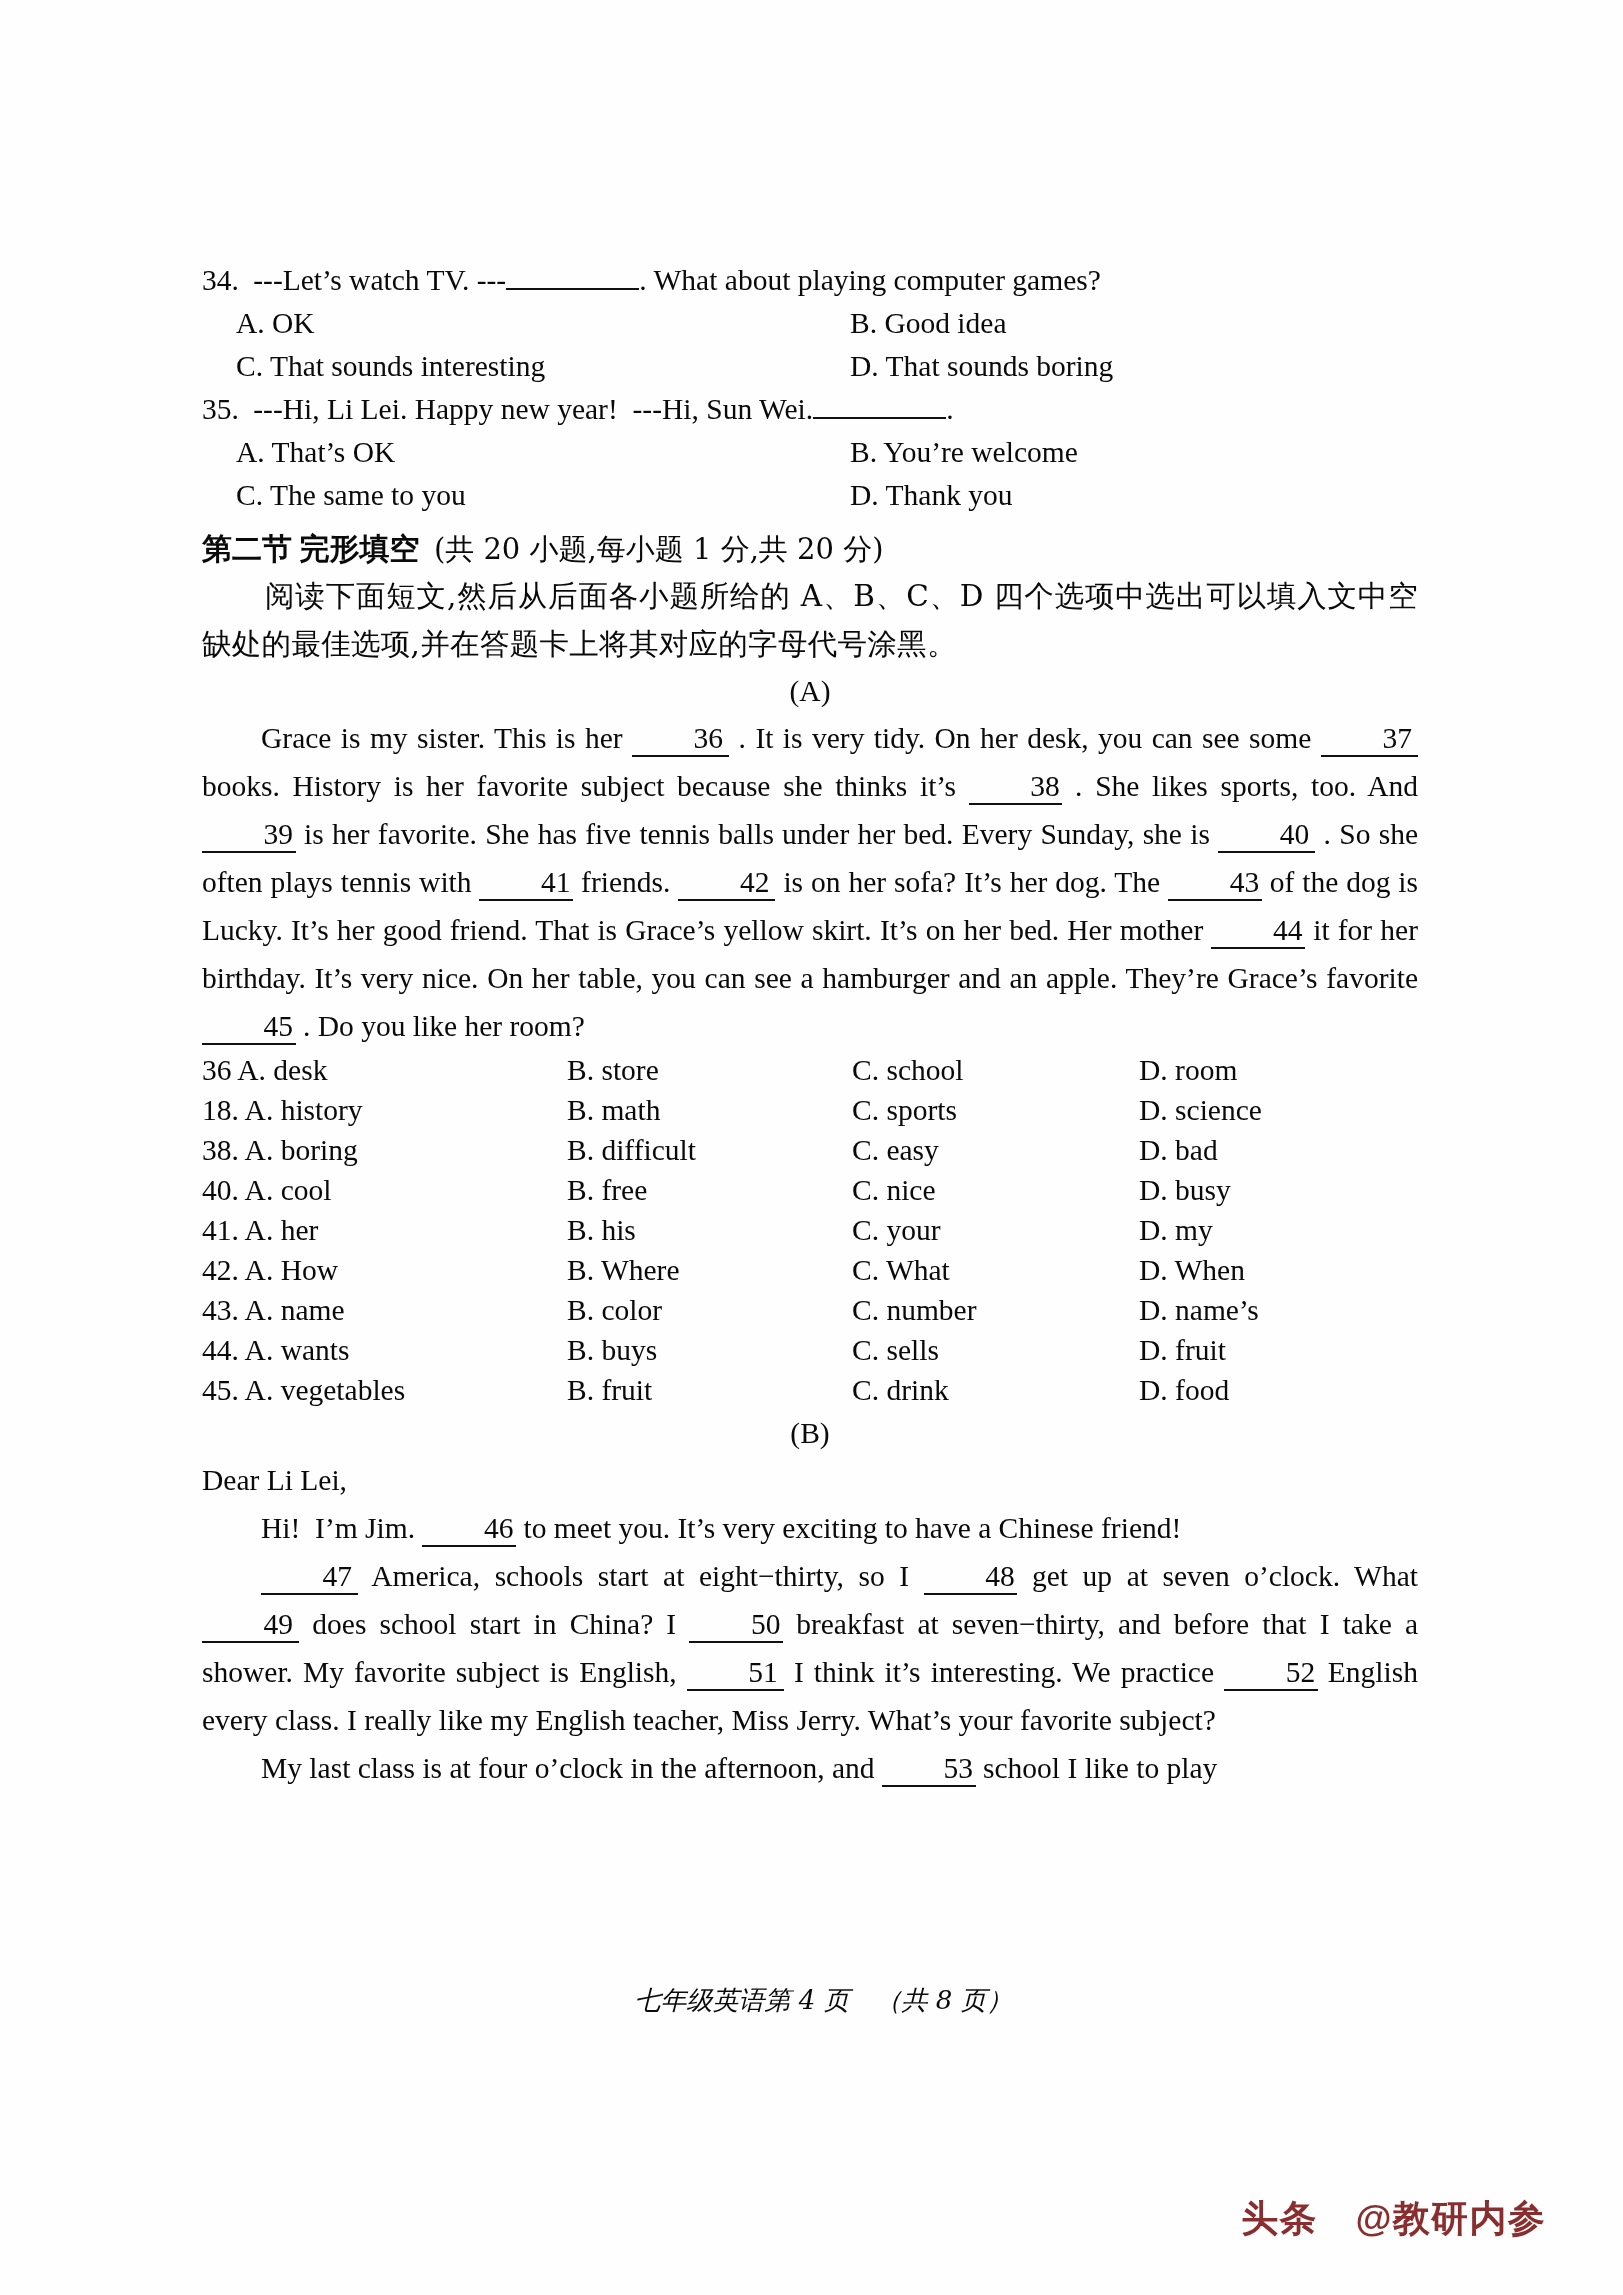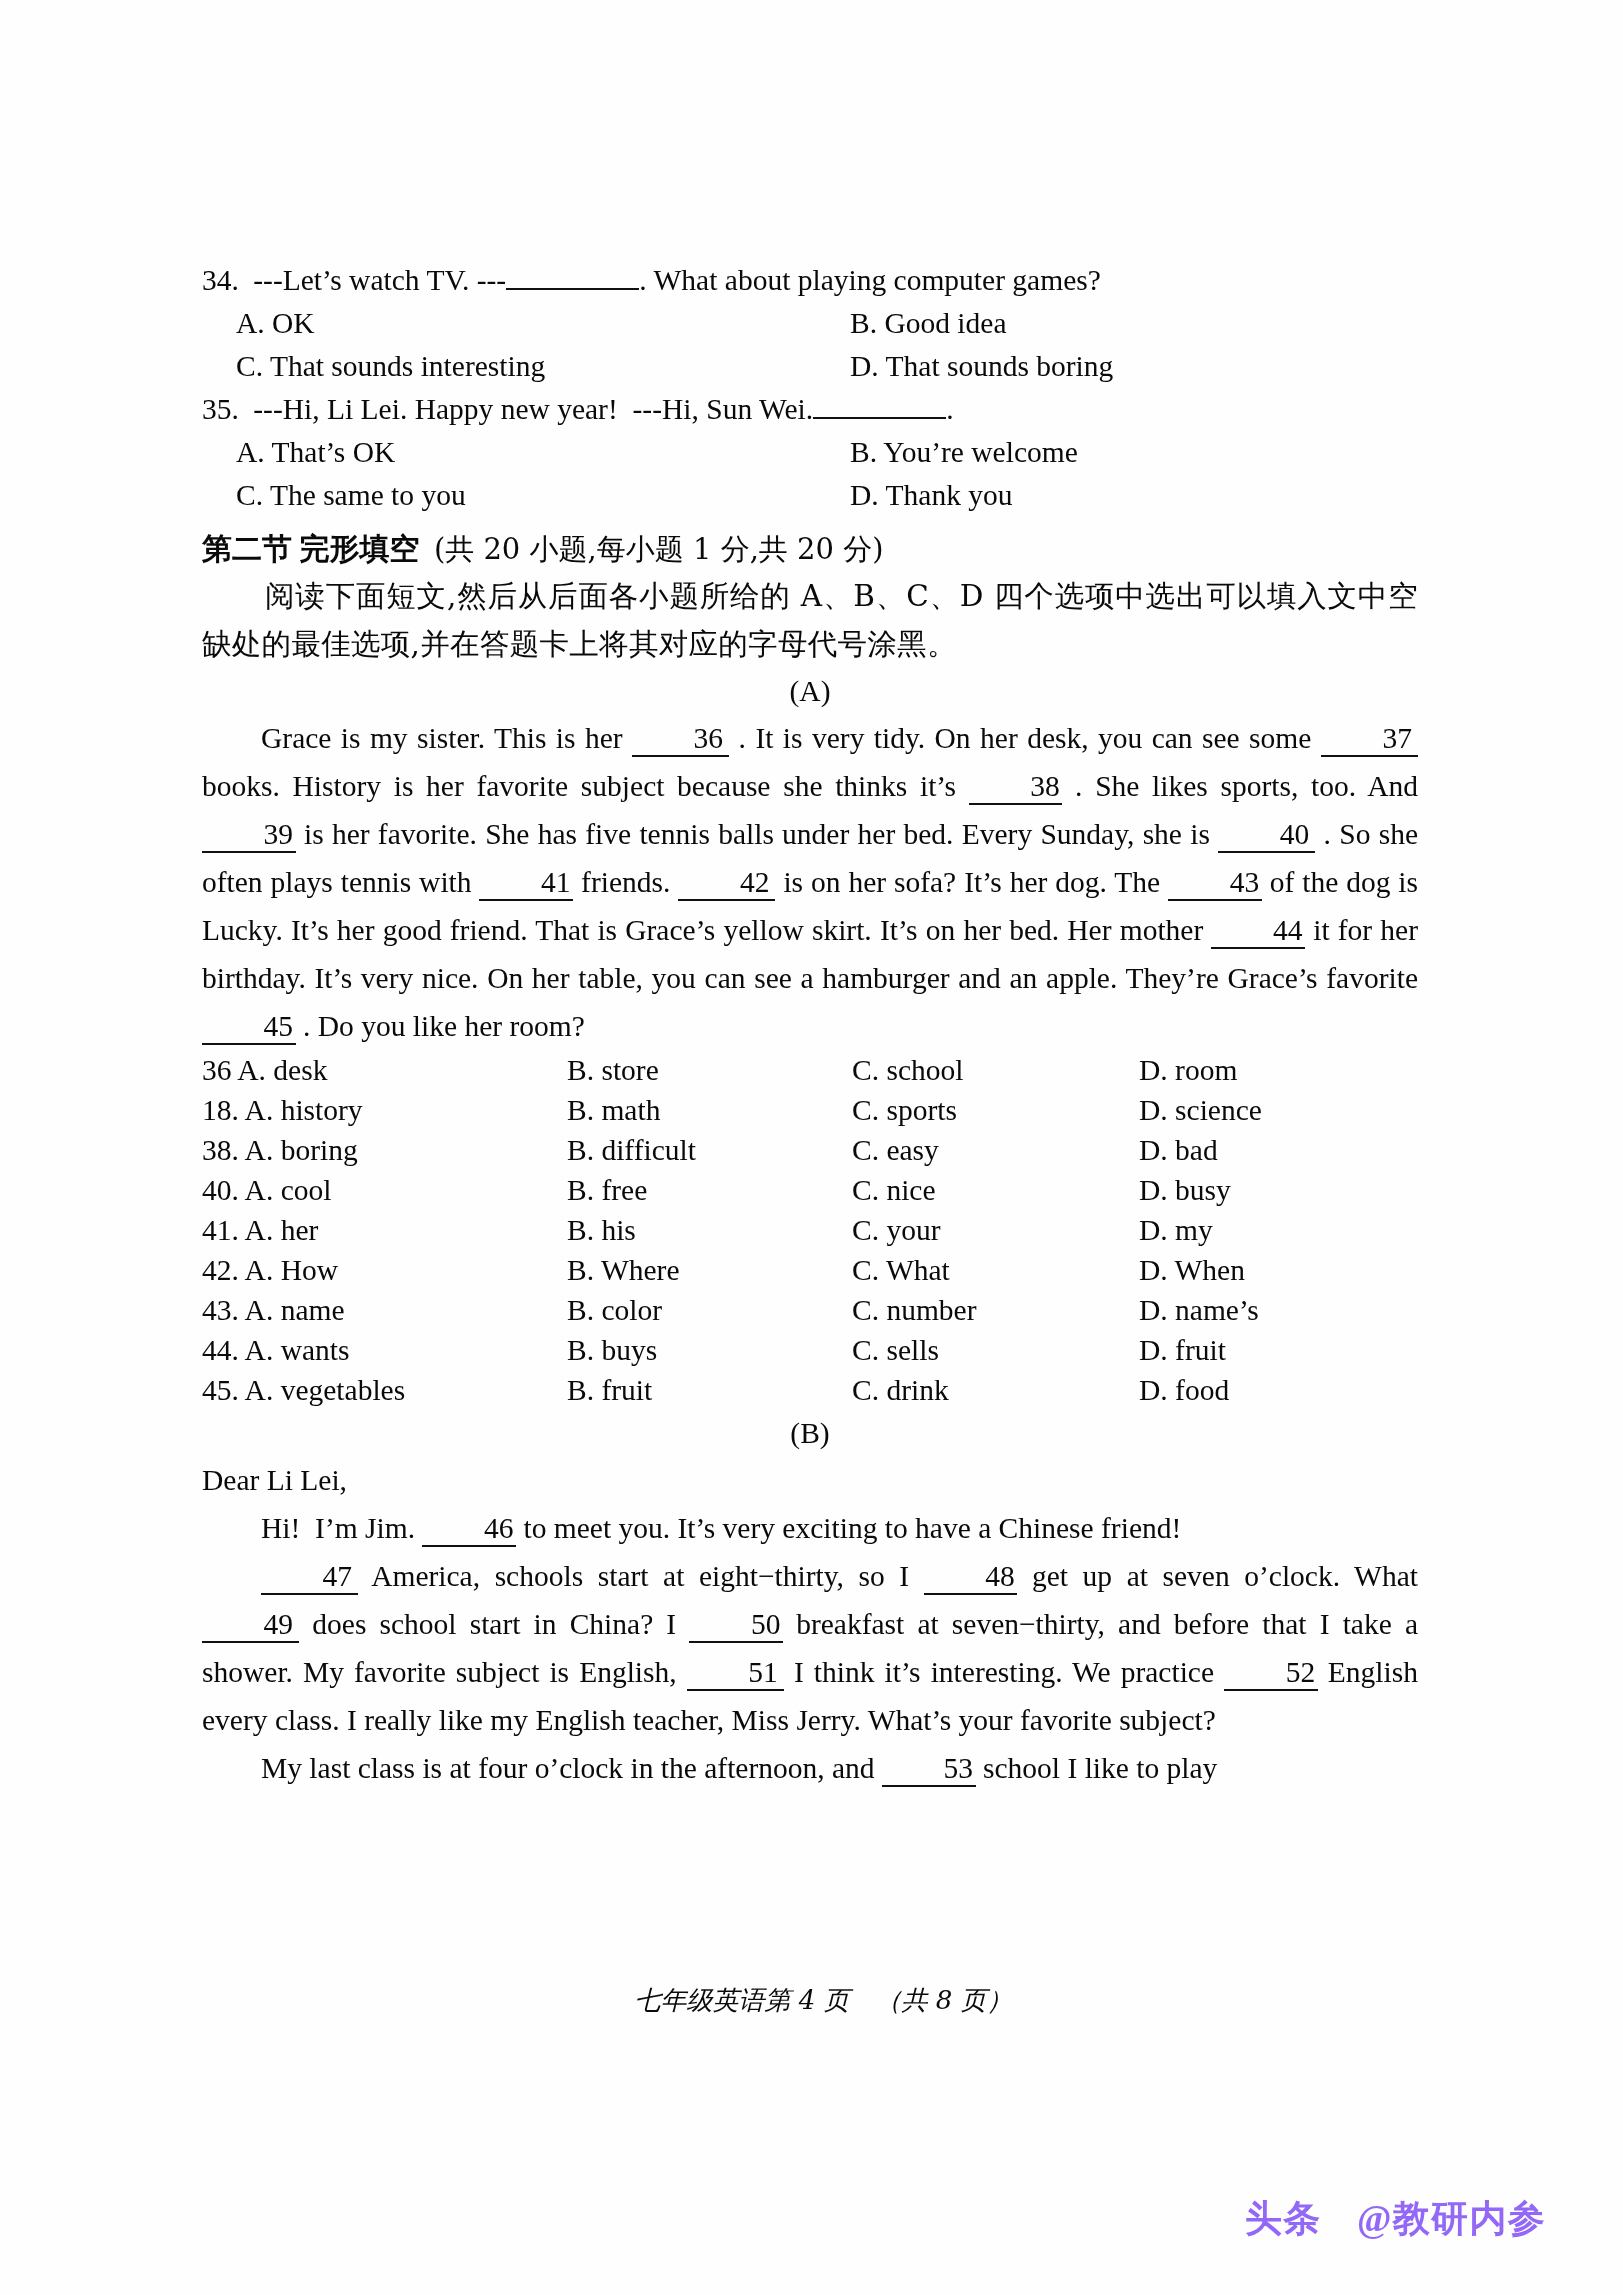--- a/index.html
+++ b/index.html
@@ -128,24 +128,24 @@
     font-size: 26px;
     font-style: italic;
     white-space: nowrap;
   }
 
   
   #watermark {
     position: absolute;
     right: 77px;
     top: 2194px;
-    font-family: Liberation Serif, serif;
+    font-family: Liberation Sans, sans-serif;
     font-size: 37px;
     font-weight: bold;
-    color: #8b5cf6;
+    color: #7f1d1d;
     letter-spacing: 1.3px;
     white-space: nowrap;
     opacity: 0.92;
   }
   #watermark .at { font-weight: bold; }
 
   .sp { display:inline-block; width: 14.4px; }
 </style>
 </head>
 <body>

